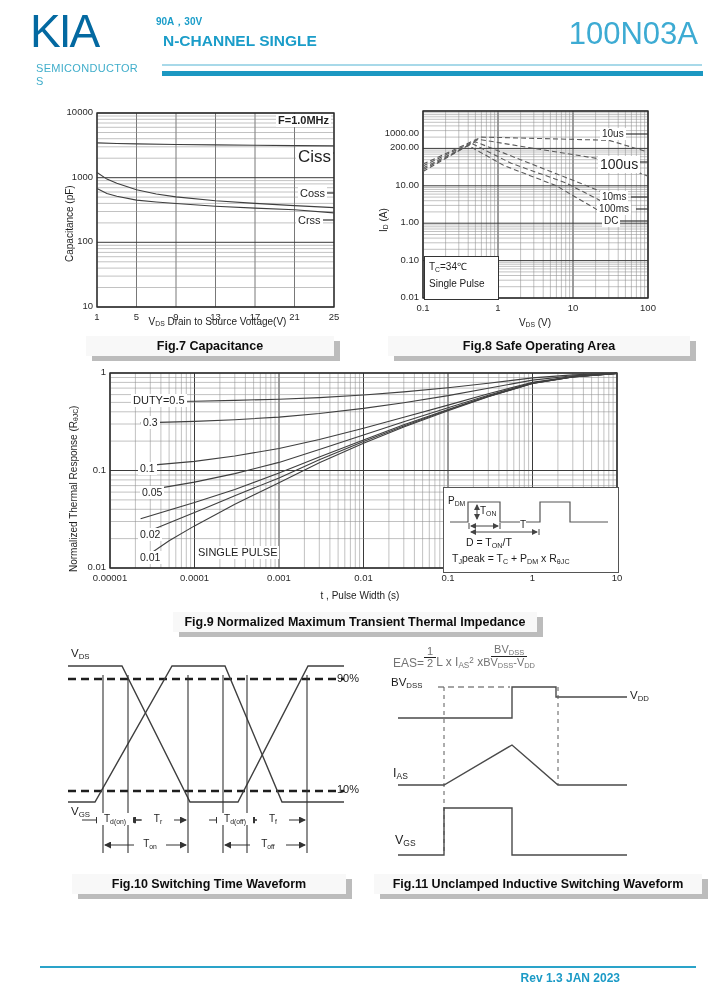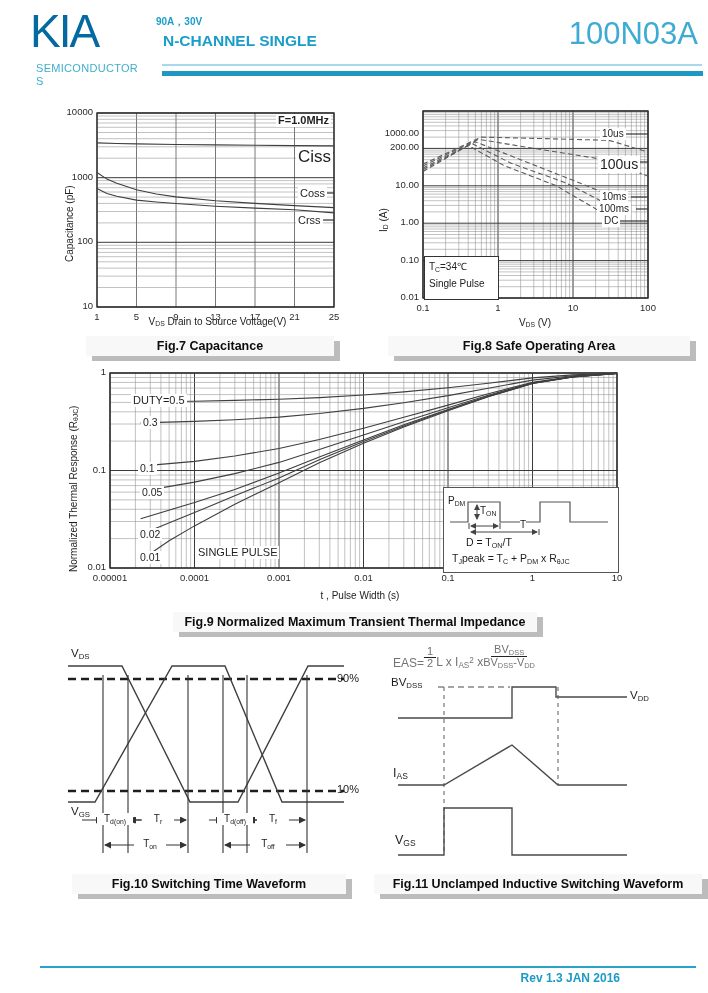--- a/index.html
+++ b/index.html
@@ -366,21 +366,21 @@
     <path d="M18,140 H64 L132,100 L178,140 H247" fill="none" stroke="#4a4a4a" stroke-width="1.4"></path>
     <path d="M18,210 H64 V163 H132 V210 H247" fill="none" stroke="#4a4a4a" stroke-width="1.4"></path>
   </svg>
   <div class="wl" style="left:391px;top:676px"><span>BV</span><span class="sb">DSS</span></div>
   <div class="wl" style="left:630px;top:689px"><span>V</span><span class="sb">DD</span></div>
   <div class="wl" style="left:393px;top:767px;font-size:12.5px"><span>I</span><span class="sb">AS</span></div>
   <div class="wl" style="left:395px;top:834px;font-size:12.5px"><span>V</span><span class="sb">GS</span></div>
   <div class="cap" style="left:374px;top:874px;width:328px">Fig.11 Unclamped Inductive Switching Waveform</div>
 
   <div class="abs" style="left:40px;top:966px;width:656px;height:2px;background:#2aa3c9"></div>
-  <div class="ftr" style="left:420px;top:971px;width:200px;text-align:right">Rev 1.3 JAN 2016</div>
+  <div class="ftr" style="left:420px;top:971px;width:200px;text-align:right">Rev 1.3 JAN 2023</div>
 <div class="tick" style="left: 75px; top: 312px; width: 44px; text-align: center;">1</div>
     <div class="tick" style="left: 114.5px; top: 312px; width: 44px; text-align: center;">5</div>
     <div class="tick" style="left: 154px; top: 312px; width: 44px; text-align: center;">9</div>
     <div class="tick" style="left: 193.5px; top: 312px; width: 44px; text-align: center;">13</div>
     <div class="tick" style="left: 233px; top: 312px; width: 44px; text-align: center;">17</div>
     <div class="tick" style="left: 272.5px; top: 312px; width: 44px; text-align: center;">21</div>
     <div class="tick" style="left: 312px; top: 312px; width: 44px; text-align: center;">25</div>
     <div class="tick" style="left: 49px; top: 301px; width: 44px; text-align: right;">10</div>
     <div class="tick" style="left: 49px; top: 236.333px; width: 44px; text-align: right;">100</div>
     <div class="tick" style="left: 49px; top: 171.667px; width: 44px; text-align: right;">1000</div>

